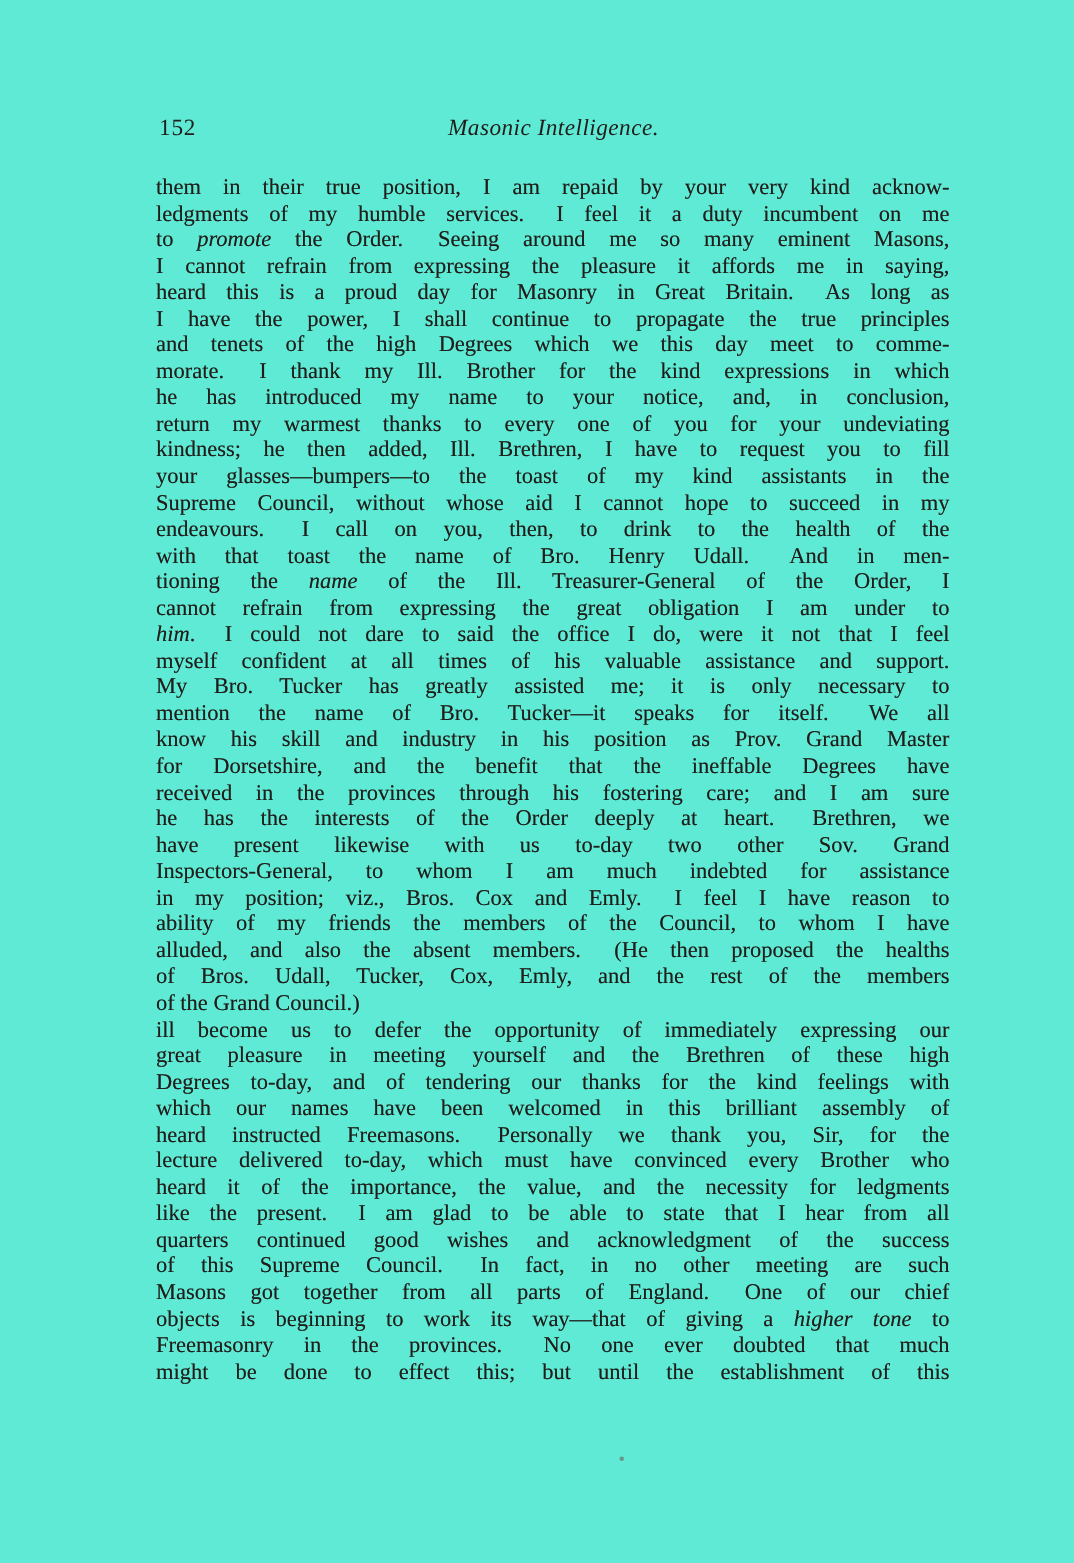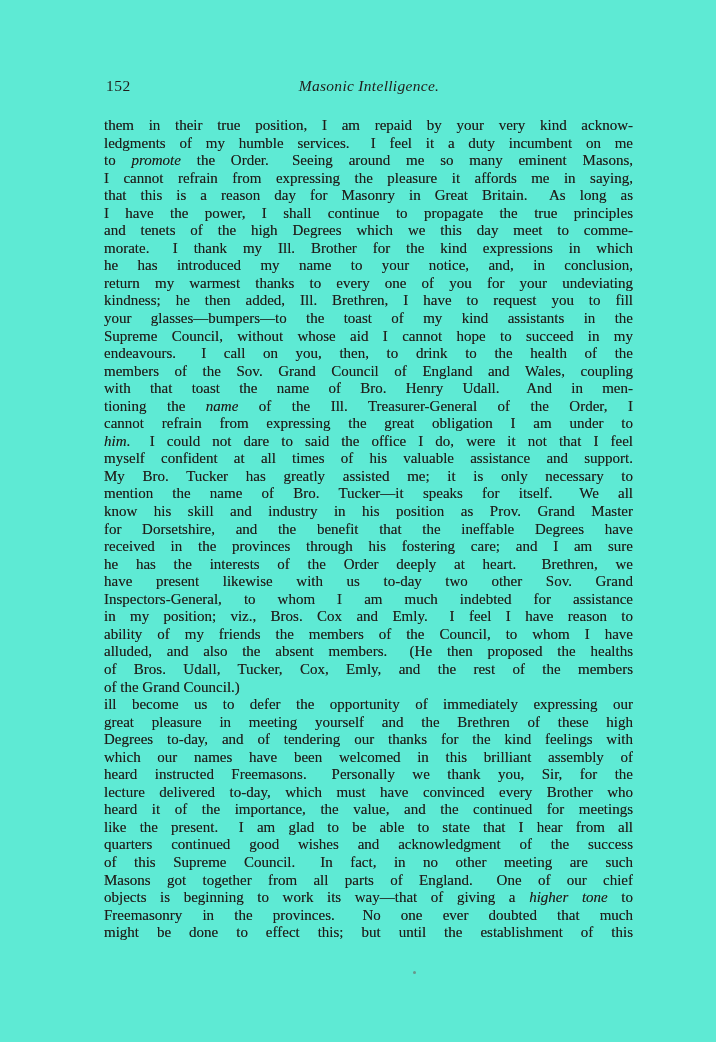--- a/index.html
+++ b/index.html
@@ -70,31 +70,30 @@
   <div class="header">
     <span class="page-number">152</span>
     <span class="running-head">Masonic Intelligence.</span>
   </div>
   <div class="page-body">
       <div>
         <div class="line"><span>them in their true position, I am repaid by your very kind acknow-</span></div>
         <div class="line"><span>ledgments of my humble services.  I feel it a duty incumbent on me</span></div>
         <div class="line"><span>to </span><span class="it">promote</span><span> the Order.  Seeing around me so many eminent Masons,</span></div>
         <div class="line"><span>I cannot refrain from expressing the pleasure it affords me in saying,</span></div>
-        <div class="line"><span>that this is a reason day for Masonry in Great Britain.  As long as</span></div>
+        <div class="line"><span>heard this is a proud day for Masonry in Great Britain.  As long as</span></div>
         <div class="line"><span>I have the power, I shall continue to propagate the true principles</span></div>
         <div class="line"><span>and tenets of the high Degrees which we this day meet to comme-</span></div>
         <div class="line"><span>morate.  I thank my Ill. Brother for the kind expressions in which</span></div>
         <div class="line"><span>he has introduced my name to your notice, and, in conclusion,</span></div>
         <div class="line"><span>return my warmest thanks to every one of you for your undeviating</span></div>
         <div class="line"><span>kindness; he then added, Ill. Brethren, I have to request you to fill</span></div>
         <div class="line"><span>your glasses—bumpers—to the toast of my kind assistants in the</span></div>
         <div class="line"><span>Supreme Council, without whose aid I cannot hope to succeed in my</span></div>
         <div class="line"><span>endeavours.  I call on you, then, to drink to the health of the</span></div>
-        <div class="line"><span>members of the Sov. Grand Council of England and Wales, coupling</span></div>
         <div class="line"><span>with that toast the name of Bro. Henry Udall.  And in men-</span></div>
         <div class="line"><span>tioning the </span><span class="it">name</span><span> of the Ill. Treasurer-General of the Order, I</span></div>
         <div class="line"><span>cannot refrain from expressing the great obligation I am under to</span></div>
         <div class="line"><span class="it">him</span><span>.  I could not dare to said the office I do, were it not that I feel</span></div>
         <div class="line"><span>myself confident at all times of his valuable assistance and support.</span></div>
         <div class="line"><span>My Bro. Tucker has greatly assisted me; it is only necessary to</span></div>
         <div class="line"><span>mention the name of Bro. Tucker—it speaks for itself.  We all</span></div>
         <div class="line"><span>know his skill and industry in his position as Prov. Grand Master</span></div>
         <div class="line"><span>for Dorsetshire, and the benefit that the ineffable Degrees have</span></div>
         <div class="line"><span>received in the provinces through his fostering care; and I am sure</span></div>
@@ -107,21 +106,21 @@
         <div class="line"><span>of Bros. Udall, Tucker, Cox, Emly, and the rest of the members</span></div>
         <div class="line short"><span>of the Grand Council.)</span></div>
       </div>
       <div>
         <div class="line"><span>ill become us to defer the opportunity of immediately expressing our</span></div>
         <div class="line"><span>great pleasure in meeting yourself and the Brethren of these high</span></div>
         <div class="line"><span>Degrees to-day, and of tendering our thanks for the kind feelings with</span></div>
         <div class="line"><span>which our names have been welcomed in this brilliant assembly of</span></div>
         <div class="line"><span>heard instructed Freemasons.  Personally we thank you, Sir, for the</span></div>
         <div class="line"><span>lecture delivered to-day, which must have convinced every Brother who</span></div>
-        <div class="line"><span>heard it of the importance, the value, and the continued for meetings</span></div>
+        <div class="line"><span>heard it of the importance, the value, and the necessity for ledgments</span></div>
         <div class="line"><span>like the present.  I am glad to be able to state that I hear from all</span></div>
         <div class="line"><span>quarters continued good wishes and acknowledgment of the success</span></div>
         <div class="line"><span>of this Supreme Council.  In fact, in no other meeting are such</span></div>
         <div class="line"><span>Masons got together from all parts of England.  One of our chief</span></div>
         <div class="line"><span>objects is beginning to work its way—that of giving a </span><span class="it">higher tone</span><span> to</span></div>
         <div class="line"><span>Freemasonry in the provinces.  No one ever doubted that much</span></div>
         <div class="line"><span>might be done to effect this; but until the establishment of this</span></div>
       </div>
     </div>
   <div class="speck"></div>

